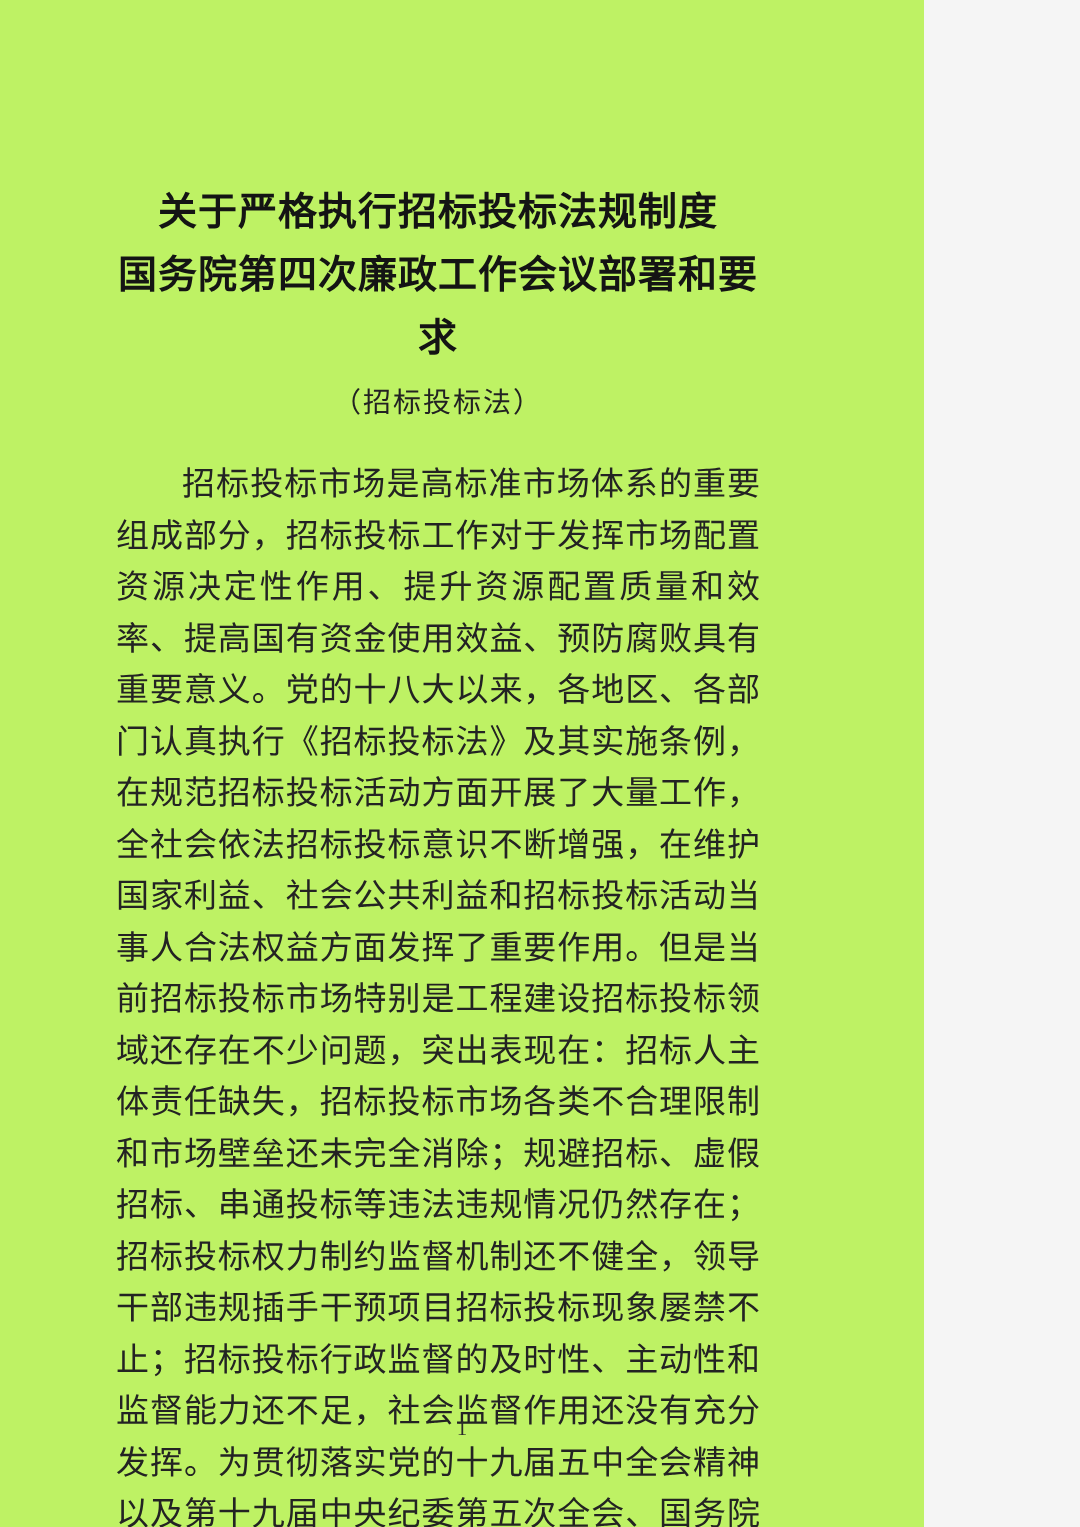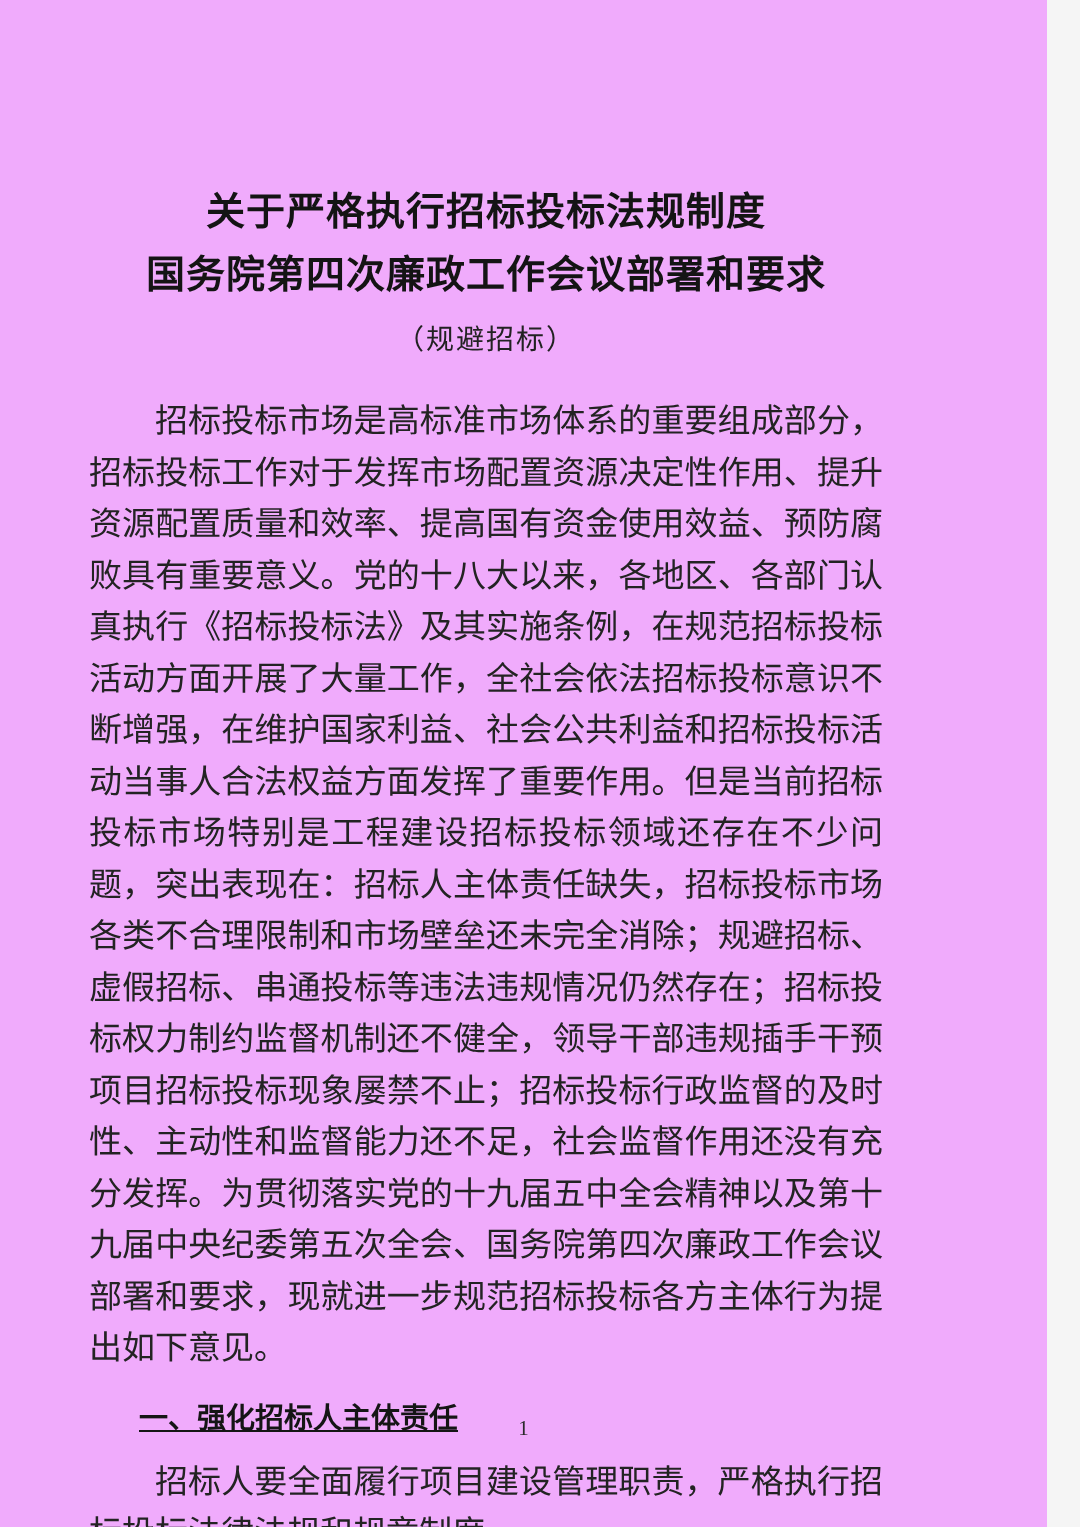--- a/index.html
+++ b/index.html
@@ -7,26 +7,26 @@
     padding: 0;
   }
   body {
     width: 1080px;
     height: 1527px;
     background: #f5f5f5;
     font-family: "Liberation Serif", "DejaVu Serif", serif;
   }
   .page {
     position: relative;
-    width: 1047px;
+    width: 924px;
     height: 1527px;
-    background: #f0abfc;
+    background: #bef264;
     color: #1e1e1e;
     box-sizing: border-box;
-    padding: 180px 156px 0 81px;
+    padding: 180px 156px 0 108px;
     overflow: hidden;
   }
   .doc-title {
     margin: 0;
     text-align: center;
     font-size: 39px;
     font-weight: 700;
     line-height: 63px;
     color: #141414;
     letter-spacing: 1px;
@@ -79,21 +79,21 @@
 </head>
 <body>
 
 <div class="page">
 
   <h1 class="doc-title">
     <span>关于严格执行招标投标法规制度</span><br>
     <span>国务院第四次廉政工作会议部署和要求</span>
   </h1>
 
-  <div class="doc-subtitle">（规避招标）</div>
+  <div class="doc-subtitle">（招标投标法）</div>
 
   <div class="doc-body">
 
     <p>招标投标市场是高标准市场体系的重要组成部分，招标投标工作对于发挥市场配置资源决定性作用、提升资源配置质量和效率、提高国有资金使用效益、预防腐败具有重要意义。党的十八大以来，各地区、各部门认真执行《招标投标法》及其实施条例，在规范招标投标活动方面开展了大量工作，全社会依法招标投标意识不断增强，在维护国家利益、社会公共利益和招标投标活动当事人合法权益方面发挥了重要作用。但是当前招标投标市场特别是工程建设招标投标领域还存在不少问题，突出表现在：招标人主体责任缺失，招标投标市场各类不合理限制和市场壁垒还未完全消除；规避招标、虚假招标、串通投标等违法违规情况仍然存在；招标投标权力制约监督机制还不健全，领导干部违规插手干预项目招标投标现象屡禁不止；招标投标行政监督的及时性、主动性和监督能力还不足，社会监督作用还没有充分发挥。为贯彻落实党的十九届五中全会精神以及第十九届中央纪委第五次全会、国务院第四次廉政工作会议部署和要求，现就进一步规范招标投标各方主体行为提出如下意见。</p>
 
     <h2 class="section-heading">一、强化招标人主体责任</h2>
 
     <p>招标人要全面履行项目建设管理职责，严格执行招标投标法律法规和规章制度。</p>
 
   </div>

